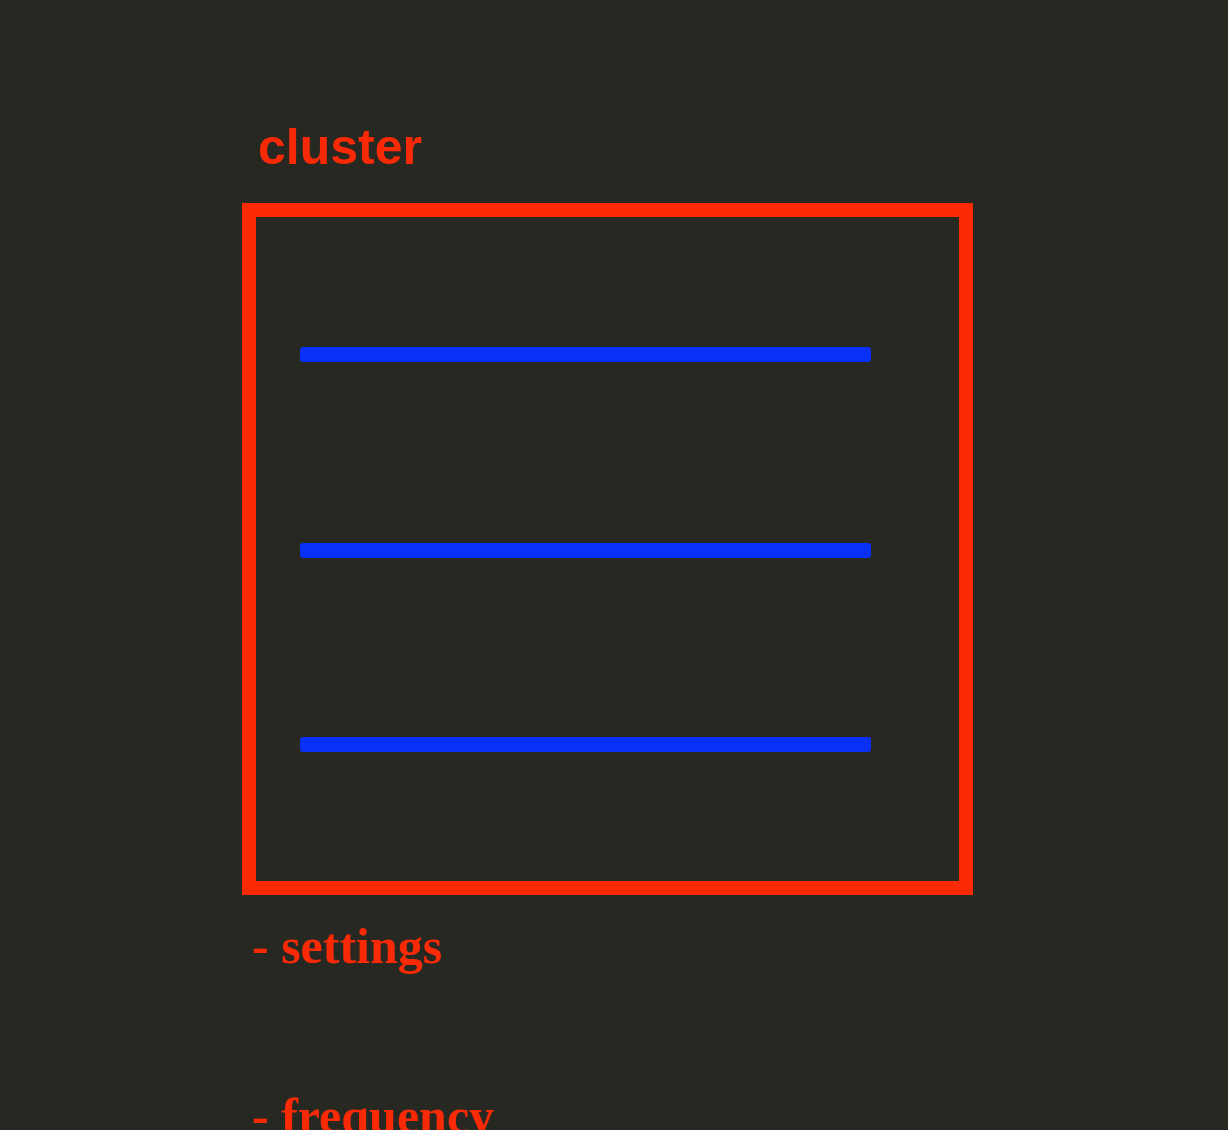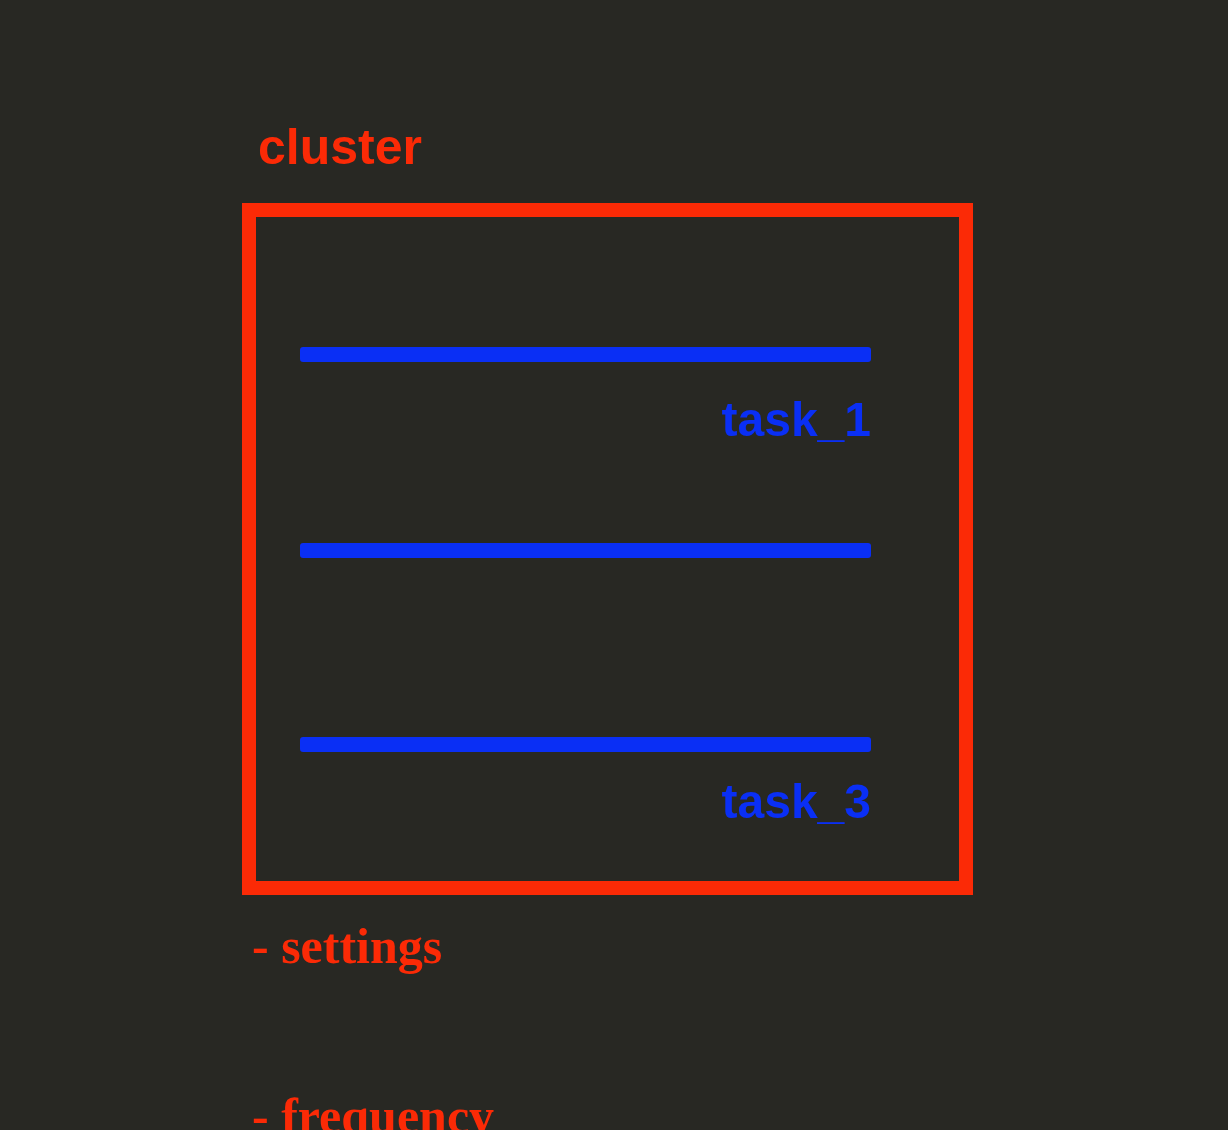--- a/index.html
+++ b/index.html
@@ -79,23 +79,21 @@
 </head>
 <body>
 
 <div class="canvas">
 
   <div class="cluster-label">cluster</div>
 
   <div class="cluster-box"></div>
 
   <div class="task-bar t1"></div>
-  <div class="task-label t1">task_1</div>
 
   <div class="task-bar t2"></div>
 
   <div class="task-bar t3"></div>
-  <div class="task-label t3">task_3</div>
 
   <div class="annotation a1">- settings</div>
   <div class="annotation a2">- frequency</div>
 
 </div>
 
 </body></html>

